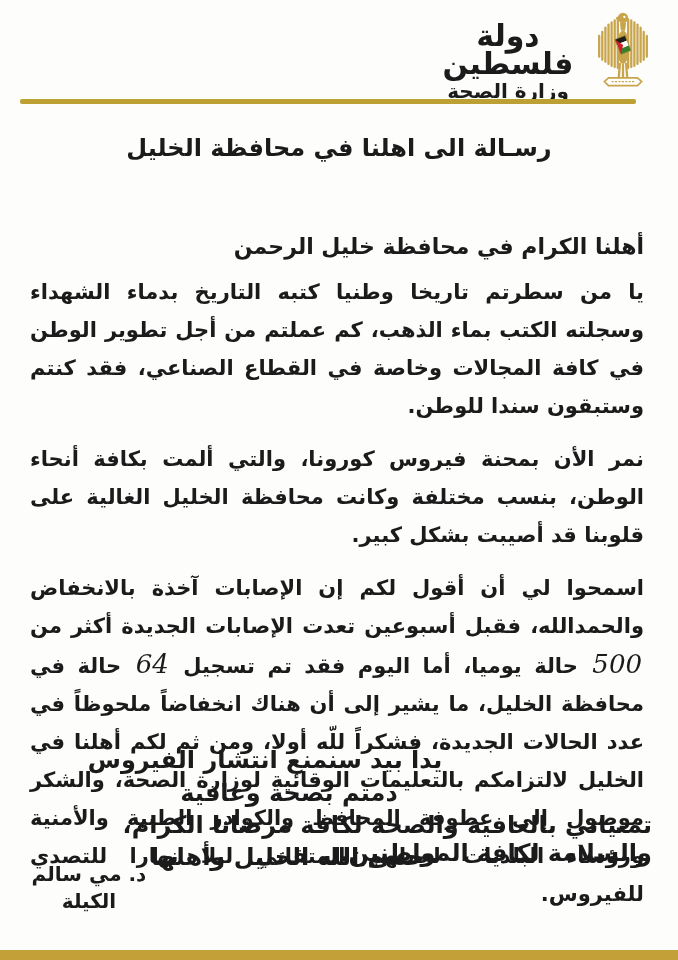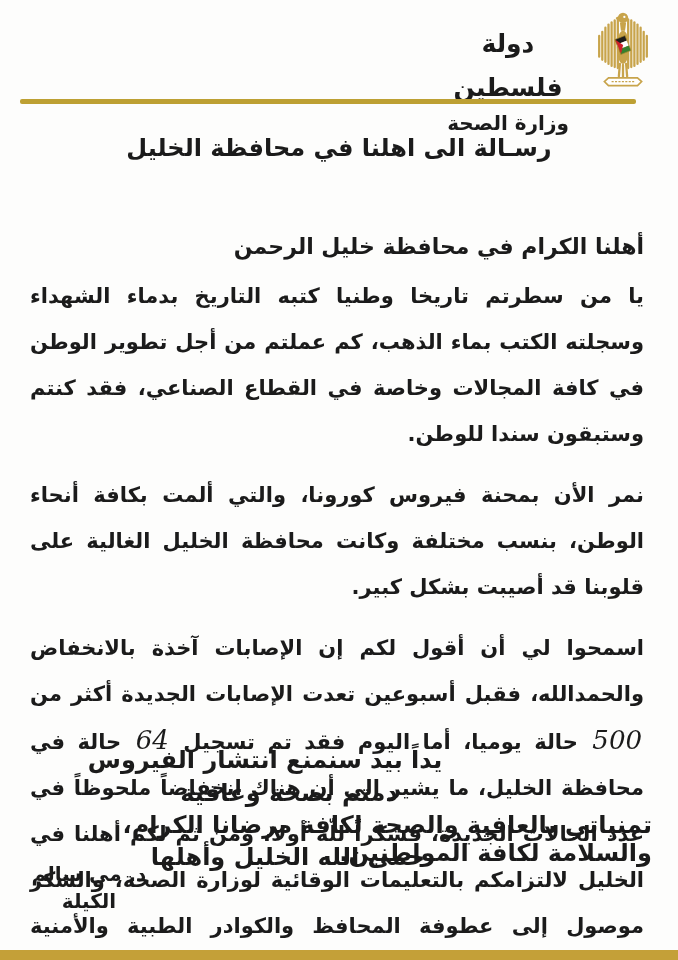--- a/index.html
+++ b/index.html
@@ -10,41 +10,41 @@
     background:#fdfdfc;
     color:#1b1b1b;
     font-family:"DejaVu Sans",sans-serif;
     overflow:hidden;
   }
   
   .header-text{
     position:absolute;top:22px;right:102px;width:136px;
     text-align:center;direction:rtl;font-weight:bold;
   }
-  .state-name{font-size:25px;line-height:44px;}
+  .state-name{font-size:30px;line-height:28px;}
   .ministry-name{font-size:20px;line-height:26px;}
   .emblem{position:absolute;top:8px;right:26px;width:58px;height:88px;}
   .gold-separator{
     position:absolute;top:99px;left:20px;width:616px;height:5px;
     background:#bda033;border-radius:2px;
   }
   
   .doc-title{
     position:absolute;top:134px;left:0;right:0;
     text-align:center;direction:rtl;
     font-size:24px;font-weight:bold;
   }
   
   .letter-body{
     position:absolute;top:234px;left:30px;right:34px;
     direction:rtl;
   }
   .greeting{font-size:22px;font-weight:bold;margin:0 0 14px;}
   .para{
-    font-size:21px;font-weight:bold;line-height:46px;
+    font-size:21px;font-weight:bold;line-height:38px;
     text-align:justify;margin:0 0 15px;
   }
   .num{
     font-family:"DejaVu Serif",serif;font-style:italic;font-weight:normal;
     font-size:26px;padding:0 2px;
   }
   
   .closing-line{font-size:24px;font-weight:bold;direction:rtl;position:absolute;}
   .closing-hand{top:746px;left:0;width:530px;text-align:center;}
   .closing-health{top:779px;left:0;width:530px;text-align:center;padding-left:24px;}

